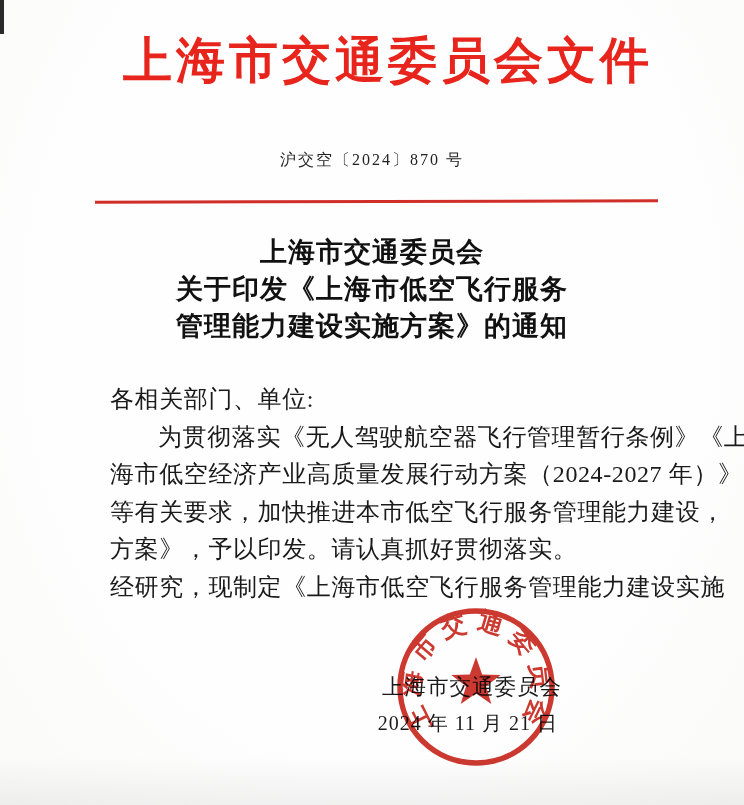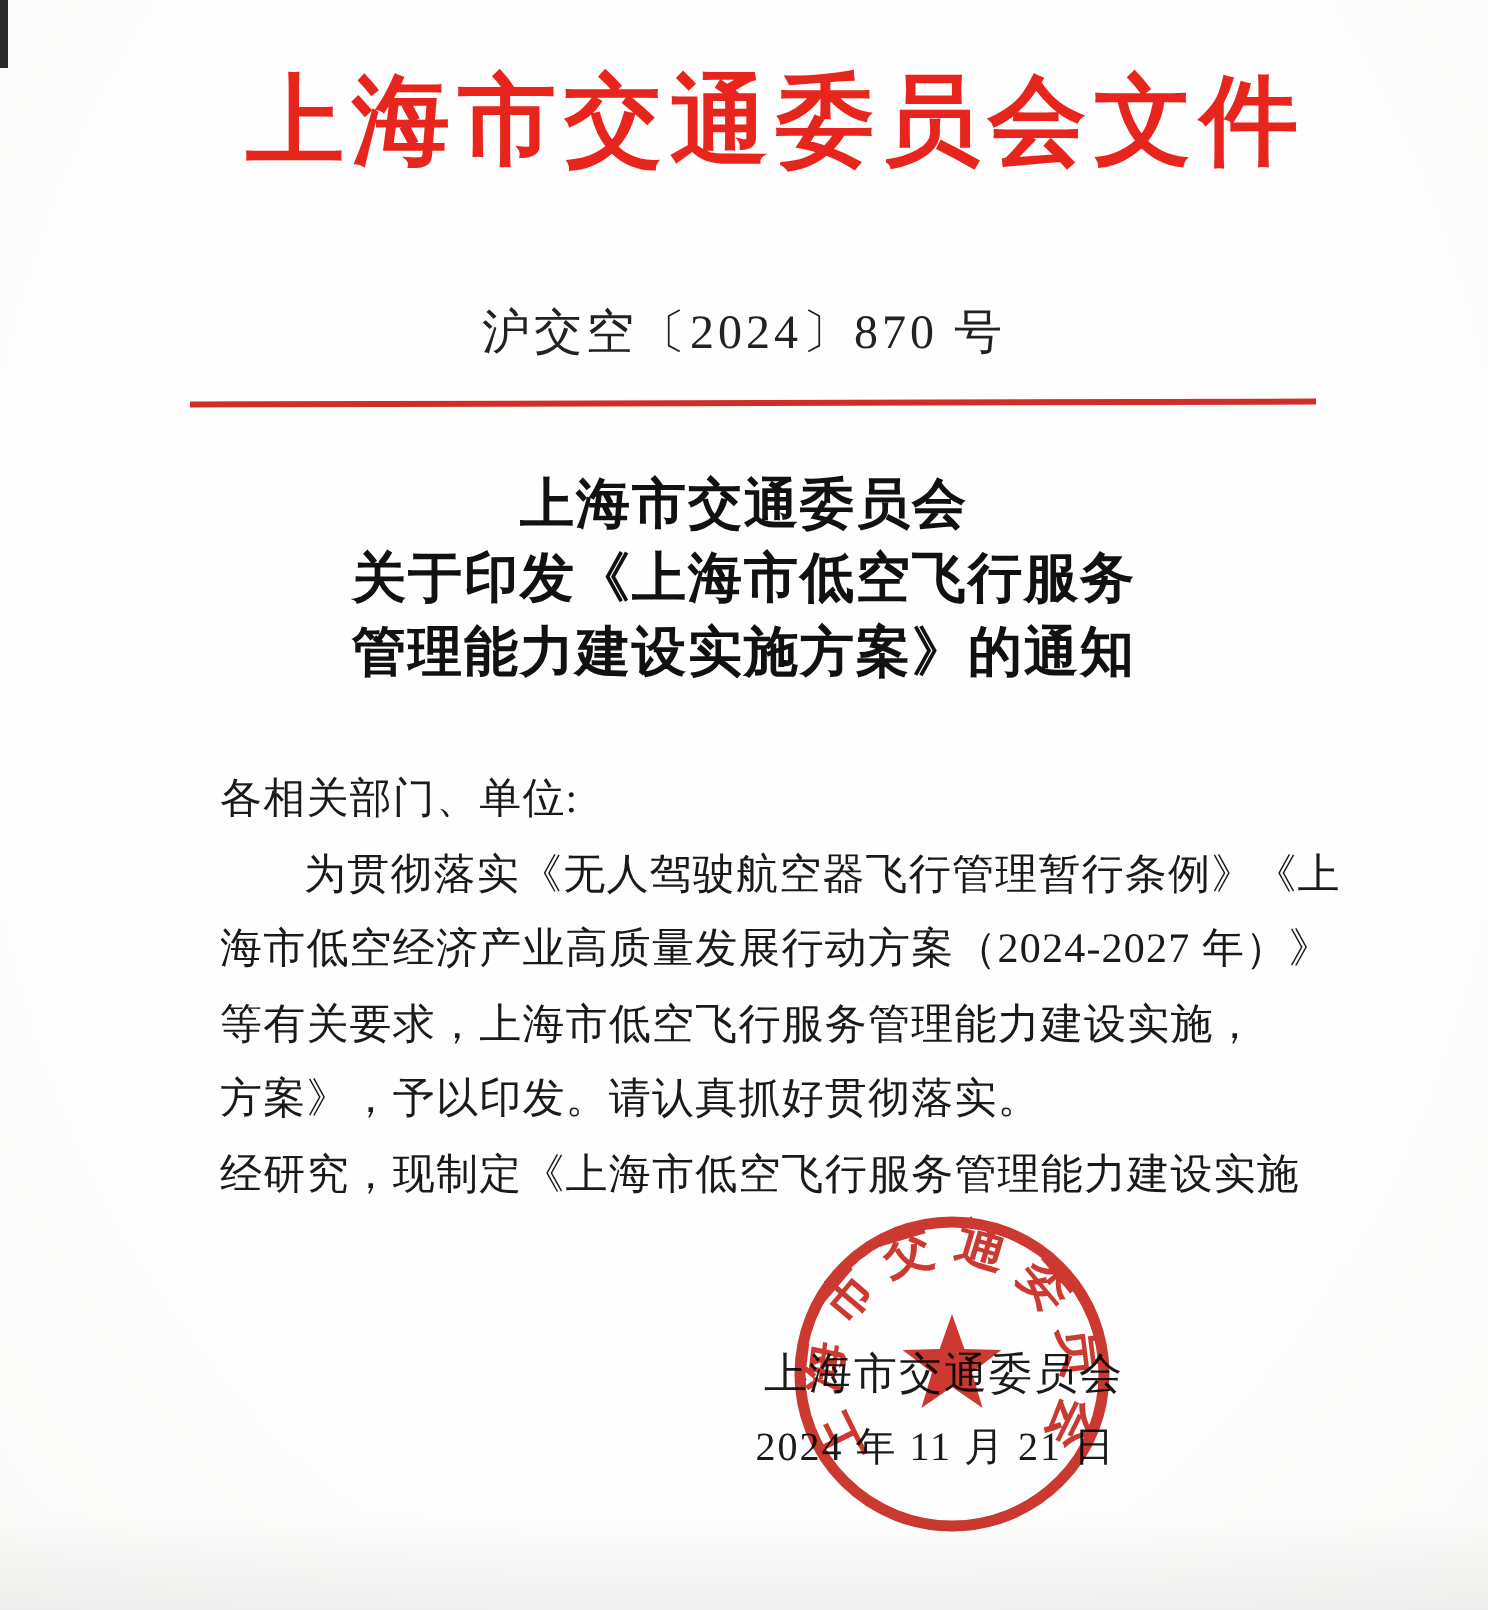--- a/index.html
+++ b/index.html
@@ -37,21 +37,21 @@
     color: #e8251d;
     white-space: nowrap;
     padding-left: 16px;
   }
   .doc-number {
     position: absolute;
     top: 150px;
     left: 0;
     width: 100%;
     text-align: center;
-    font-size: 24px;
+    font-size: 16px;
     letter-spacing: 2px;
     color: #222;
   }
   .red-rule {
     position: absolute;
     top: 200px;
     left: 95px;
     width: 563px;
     height: 3px;
     background: #d02e28;
@@ -67,21 +67,21 @@
     font-weight: bold;
     line-height: 37px;
     color: #111;
     letter-spacing: 1px;
   }
   .body-block {
     position: absolute;
     top: 381px;
     left: 110px;
     width: 552px;
-    font-size: 21px;
+    font-size: 24px;
     line-height: 37.6px;
     color: #1a1a1a;
     letter-spacing: 0.6px;
   }
   .body-line { white-space: nowrap; }
   .body-line.indent { text-indent: 2em; text-align: center; }
   .signature {
     position: absolute;
     top: 672px;
     right: 182px;
@@ -126,21 +126,21 @@
   <div class="doc-title">
     <div>上海市交通委员会</div>
     <div>关于印发《上海市低空飞行服务</div>
     <div>管理能力建设实施方案》的通知</div>
   </div>
 
   <div class="body-block">
     <div class="body-line">各相关部门、单位:</div>
     <div class="body-line indent">为贯彻落实《无人驾驶航空器飞行管理暂行条例》《上</div>
     <div class="body-line">海市低空经济产业高质量发展行动方案（2024-2027 年）》</div>
-    <div class="body-line">等有关要求，上海市低空飞行服务管理能力建设实施，</div>
+    <div class="body-line">等有关要求，加快推进本市低空飞行服务管理能力建设，</div>
     <div class="body-line">方案》，予以印发。请认真抓好贯彻落实。</div>
     <div class="body-line">经研究，现制定《上海市低空飞行服务管理能力建设实施</div>
   </div>
 
   <div class="signature">上海市交通委员会</div>
 
   <div class="doc-date">2024 年 11 月 21 日</div>
 
   <svg class="seal" viewBox="0 0 170 170">
     <defs>

